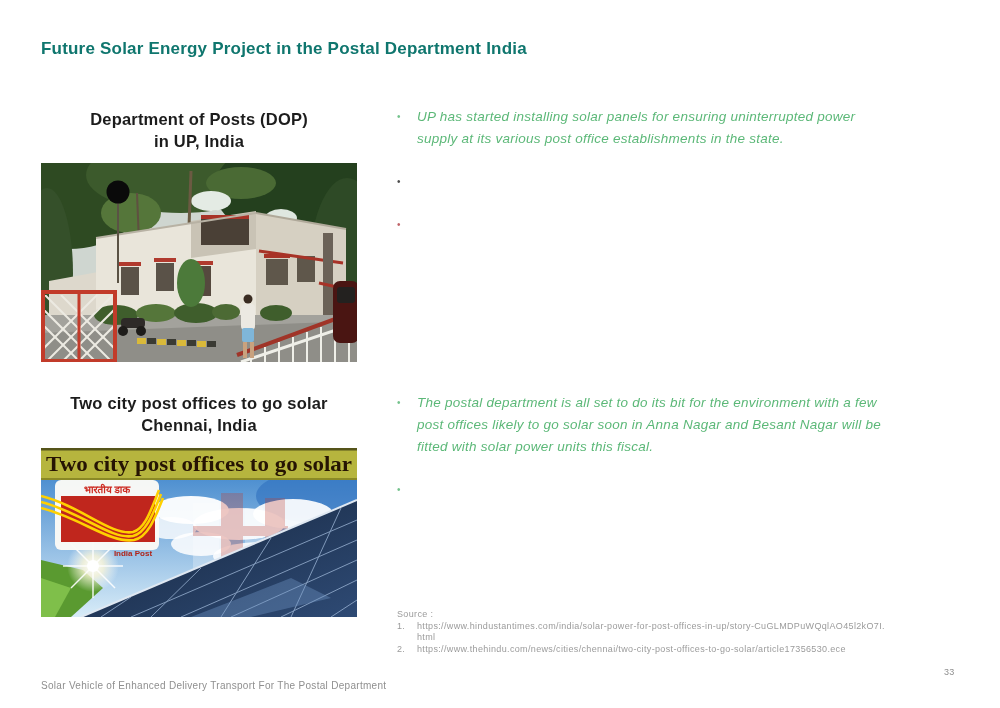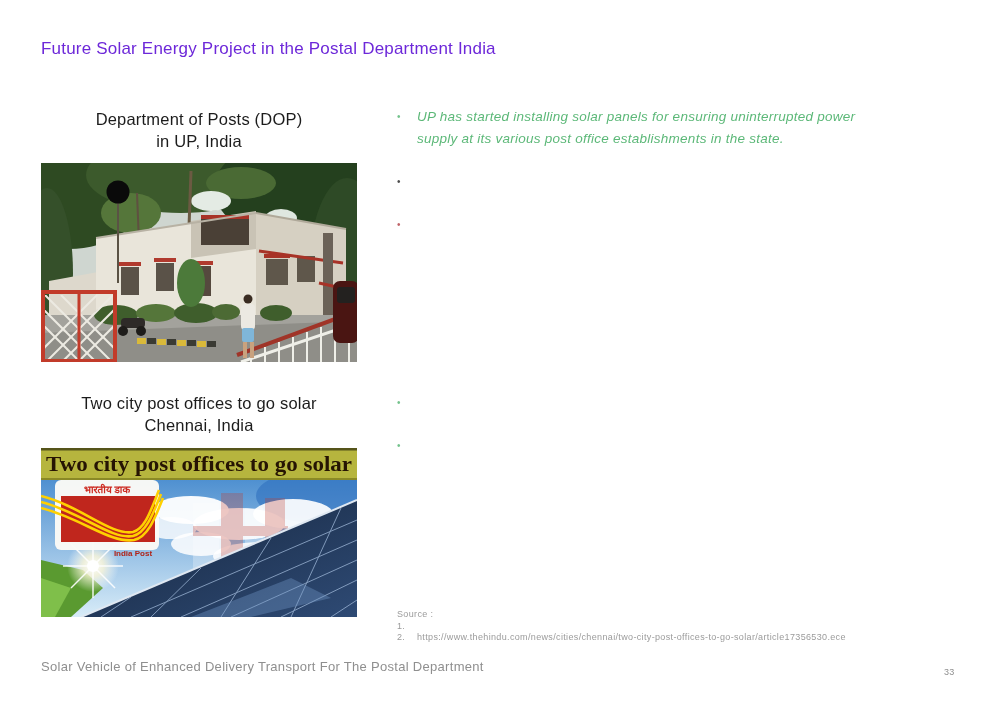--- a/index.html
+++ b/index.html
@@ -2,25 +2,25 @@
 <html><head>
 <meta charset="utf-8">
 <style>
   html,body{margin:0;padding:0;background:#ffffff;}
   .slide{
     position:relative;width:1000px;height:708px;background:#ffffff;overflow:hidden;
     font-family:"Liberation Sans","DejaVu Sans",sans-serif;color:#1d1d1d;
   }
   .title{
     position:absolute;left:41px;top:38px;font-size:17px;line-height:22px;
-    font-weight:400;letter-spacing:0.2px;color:#6d28d9;
+    font-weight:700;letter-spacing:0.2px;color:#0f766e;
   }
   .sec-heading{
     position:absolute;left:41px;width:316px;text-align:center;
-    font-weight:400;font-size:16.5px;line-height:22px;letter-spacing:0.2px;
+    font-weight:700;font-size:16.5px;line-height:22px;letter-spacing:0.2px;
     white-space:pre-line;color:#1c1c1c;
   }
   #heading1{top:108px;}
   #heading2{top:392px;}
   .photo{position:absolute;left:41px;display:block;}
   #photo1{top:163px;}
   #photo2{top:448px;}
   .bullets{position:absolute;left:397px;width:572px;}
   #bullets1{top:106px;}
   #bullets2{top:392px;}
@@ -29,21 +29,21 @@
   .bullet .dot{flex:0 0 20px;font-size:10px;line-height:22px;opacity:0.85;}
   .bullet .btxt{white-space:pre-line;font-style:italic;}
   .c-green{color:#5cb878;}
   .c-black{color:#2e2e2e;}
   .c-red{color:#b5484e;}
   .source{position:absolute;left:397px;top:609px;width:590px;color:#9b9b9b;
     font-size:9px;line-height:11.5px;letter-spacing:0.35px;}
   .src-row{display:flex;}
   .src-num{flex:0 0 20px;}
   .src-text{white-space:pre-line;}
-  .footer-left{position:absolute;left:41px;top:659px;font-size:13px;letter-spacing:0.3px;color:#8f8f8f;}
+  .footer-left{position:absolute;left:41px;top:680px;font-size:10px;letter-spacing:0.3px;color:#8f8f8f;}
   .page-num{position:absolute;left:944px;top:667px;font-size:9px;letter-spacing:0.3px;color:#8f8f8f;}
 </style>
 </head>
 <body>
 
 <div class="slide">
 
   <div class="title">Future Solar Energy Project in the Postal Department India</div>
 
   <div class="sec-heading" id="heading1">Department of Posts (DOP)
@@ -282,30 +282,35 @@
         <rect x="0" y="0" width="316" height="2.5" fill="#55541a"></rect>
         <rect x="0" y="30" width="316" height="2" fill="#8a8926"></rect>
         <text x="158" y="23" text-anchor="middle" textLength="306" lengthAdjust="spacingAndGlyphs" font-family="Liberation Serif, DejaVu Serif, serif" font-weight="bold" font-size="21" fill="#261403">Two city post offices to go solar</text>
       </g>
     </g>
   </svg>
 
   <div class="bullets" id="bullets2">
     <div class="bullet c-green">
       <span class="dot">•</span>
+      <span class="btxt">The postal department is all set to do its bit for the environment with a few
+post offices likely to go solar soon in Anna Nagar and Besant Nagar will be
+fitted with solar power units this fiscal.</span>
     </div>
     <div class="bullet c-green">
       <span class="dot">•</span>
     </div>
   </div>
 
   <div class="source">
     <div class="src-label">Source :</div>
     <div class="src-row">
       <span class="src-num">1.</span>
+      <span class="src-text">https://www.hindustantimes.com/india/solar-power-for-post-offices-in-up/story-CuGLMDPuWQqlAO45l2kO7I.
+html</span>
     </div>
     <div class="src-row">
       <span class="src-num">2.</span>
       <span class="src-text">https://www.thehindu.com/news/cities/chennai/two-city-post-offices-to-go-solar/article17356530.ece</span>
     </div>
   </div>
 
   <div class="footer-left">Solar Vehicle of Enhanced Delivery Transport For The Postal Department</div>
   <div class="page-num">33</div>
 

